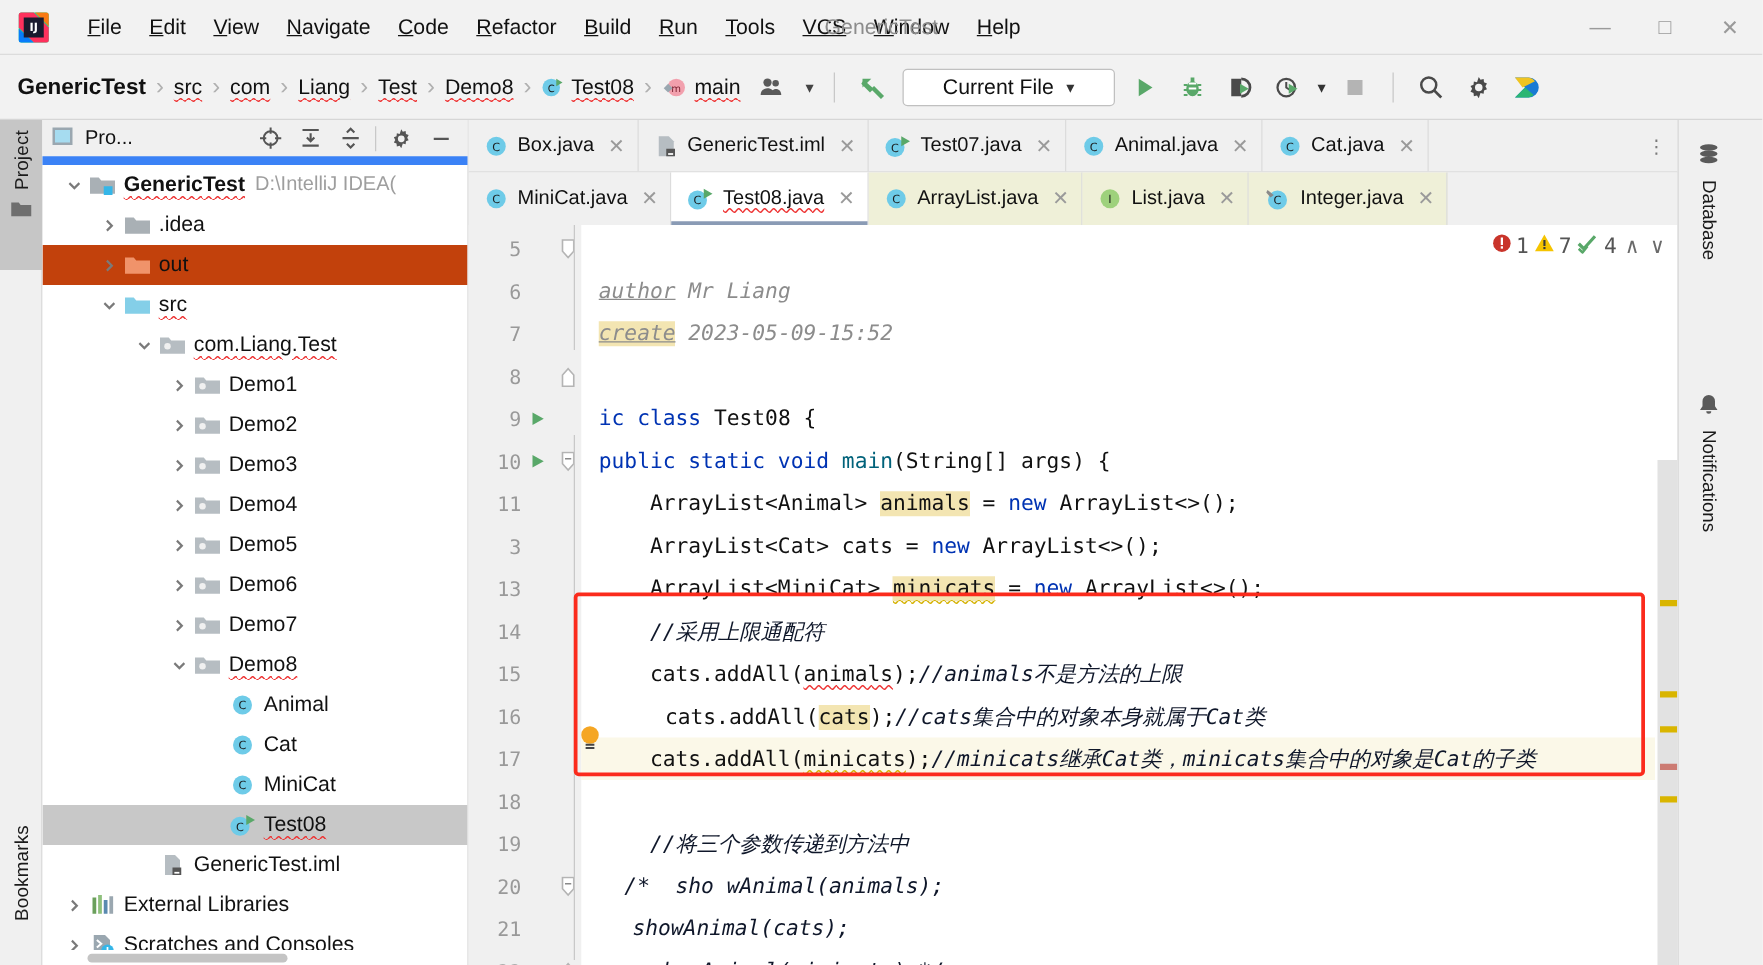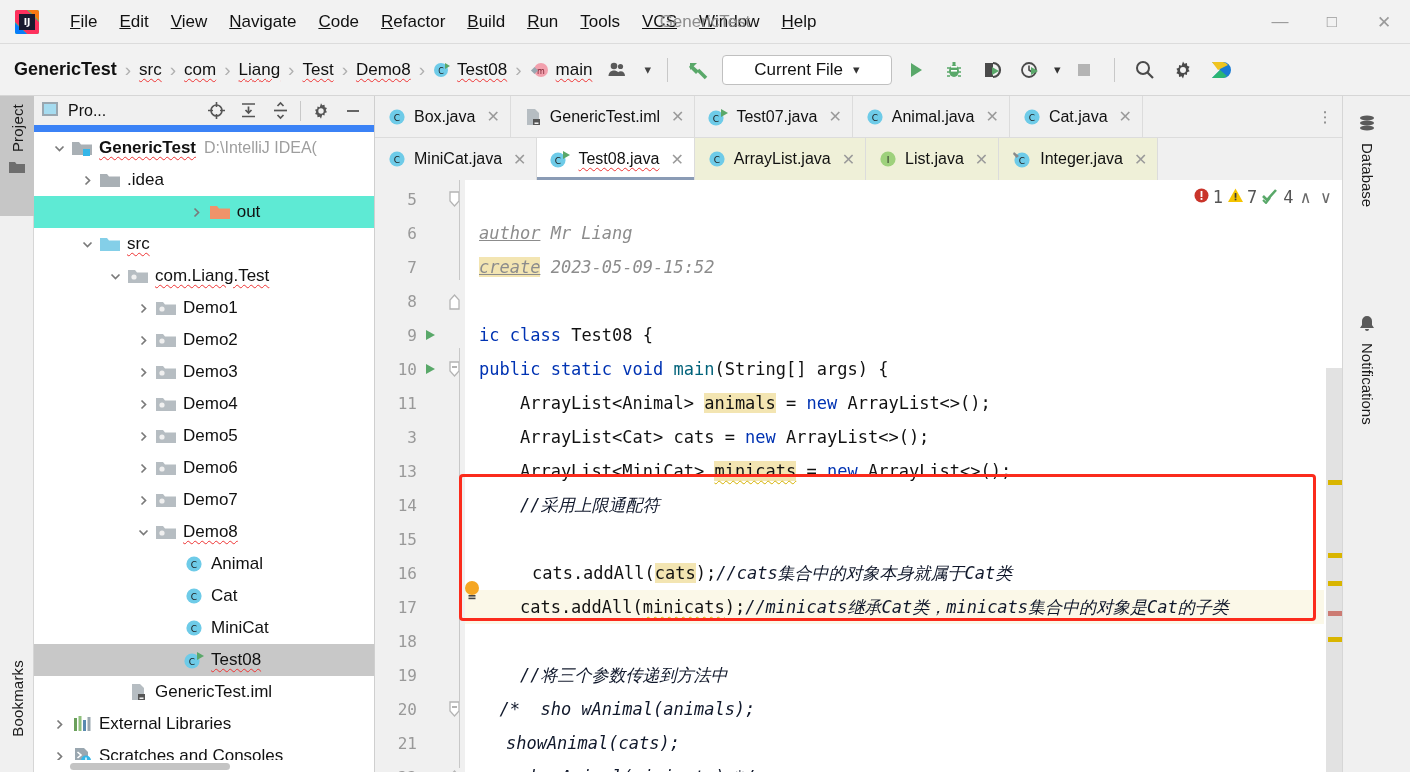--- a/index.html
+++ b/index.html
@@ -87,21 +87,21 @@
     height: 36px; background: #f0f0f0; border-bottom: 7px solid #3b82f6;
     display: flex; align-items: center; padding: 0 6px; gap: 2px;
   }
   .proj-title { font-size: 16px; color: #111; margin-left: 6px; margin-right: auto; }
   .ph-btn { width: 30px; height: 30px; display: flex; align-items: center; justify-content: center; }
   .tree { position: absolute; top: 36px; left: 0; right: 0; bottom: 12px; overflow: hidden; }
   .trow {
     height: 32px; display: flex; align-items: center; white-space: nowrap;
     font-size: 17px; color: #111; padding-right: 4px;
   }
-  .trow.sel-y { background: #5eead4; justify-content: center; }
+  .trow.sel-y { background: #c2410c; }
   .trow.sel-g { background: #c8c8c8; }
   .arrow { width: 22px; flex: none; display: flex; align-items: center; justify-content: center; color: #7a7a7a; }
   .tlabel.bold { font-weight: bold; }
   .tlabel.sq { text-decoration: underline wavy #e33; text-underline-offset: 3px; text-decoration-thickness: 1px; }
   .tpath { color: #9e9e9e; margin-left: 8px; font-size: 16px; }
   .ticon { width: 24px; flex: none; display: flex; align-items: center; justify-content: center; margin-right: 5px; }
 
   .hscroll {
     position: absolute; left: 36px; bottom: 2px; width: 160px; height: 7px;
     background: #c4c4c4; border-radius: 4px;
@@ -967,20 +967,21 @@
           <div class="cline" style="top: 2px;"></div>
           <div class="cline" style="top: 36px;"><span style="padding-left:14px"><span class="jtag">author</span><span class="jdoc"> Mr Liang</span></span></div>
           <div class="cline" style="top: 70px;"><span style="padding-left:14px"><span class="jtag hlbg">create</span><span class="jdoc"> 2023-05-09-15:52</span></span></div>
           <div class="cline" style="top: 104px;"></div>
           <div class="cline" style="top: 138px;"><span style="padding-left:14px"><span class="kw">ic </span><span class="kw">class </span><span class="">Test08 {</span></span></div>
           <div class="cline" style="top: 172px;"><span style="padding-left:14px"><span class="kw">public static void </span><span class="mth">main</span><span class="">(String[] args) {</span></span></div>
           <div class="cline" style="top: 206px;"><span style="padding-left:14px"><span class="">    ArrayList&lt;Animal&gt; </span><span class="ident-hl">animals</span><span class=""> = </span><span class="kw">new </span><span class="">ArrayList&lt;&gt;();</span></span></div>
           <div class="cline" style="top: 240px;"><span style="padding-left:14px"><span class="">    ArrayList&lt;Cat&gt; cats = </span><span class="kw">new </span><span class="">ArrayList&lt;&gt;();</span></span></div>
           <div class="cline" style="top: 274px;"><span style="padding-left:14px"><span class="">    ArrayList&lt;MiniCat&gt; </span><span class="ident-hl sq-warn">minicats</span><span class=""> = </span><span class="kw">new </span><span class="">ArrayList&lt;&gt;();</span></span></div>
           <div class="cline" style="top: 308px;"><span style="padding-left:14px"><span class="cmt">    //采用上限通配符</span></span></div>
+          <div class="cline" style="top: 342px;"><span style="padding-left:14px"><span class="">    cats.addAll(</span><span class="sq-err">animals</span><span class="">);</span><span class="cmt">//animals不是方法的上限</span></span></div>
           <div class="cline" style="top: 376px;"><span style="padding-left:26px"><span class="">    cats.addAll(</span><span class="ident-hl">cats</span><span class="">);</span><span class="cmt">//cats集合中的对象本身就属于Cat类</span></span></div>
           <div class="cline hl" style="top: 410px;"><span style="padding-left:14px"><span class="">    cats.addAll(</span><span class="sq-warn">minicats</span><span class="">);</span><span class="cmt">//minicats继承Cat类，minicats集合中的对象是Cat的子类</span></span></div>
           <div class="cline" style="top: 444px;"></div>
           <div class="cline" style="top: 478px;"><span style="padding-left:14px"><span class="cmt">    //将三个参数传递到方法中</span></span></div>
           <div class="cline" style="top: 512px;"><span style="padding-left:14px"><span class="cmt">  /*  sho wAnimal(animals);</span></span></div>
           <div class="cline" style="top: 546px;"><span style="padding-left:0"><span class="cmt">    showAnimal(cats);</span></span></div>
           <div class="cline" style="top: 580px;"><span style="padding-left:14px"><span class="cmt">    showAnimal(minicats);*/</span></span></div>
         </div>
 
       <div class="redbox" style="left:84px; top:294px; right:26px; height:147px;"></div>

